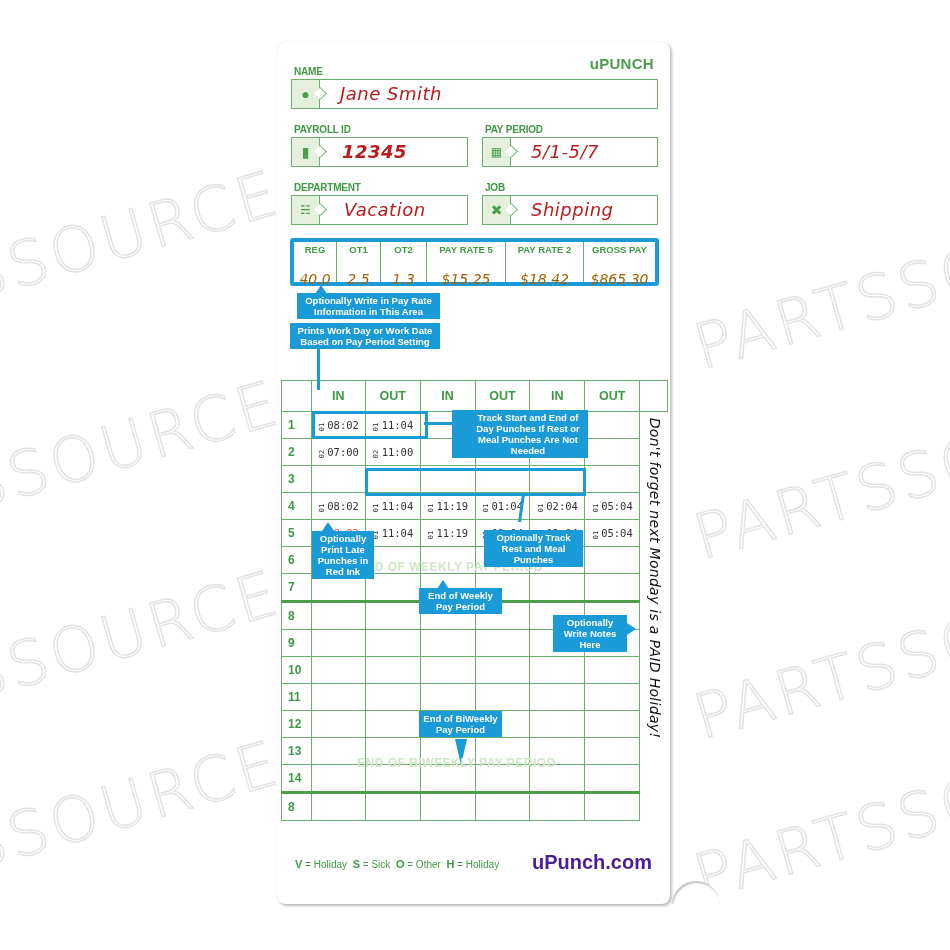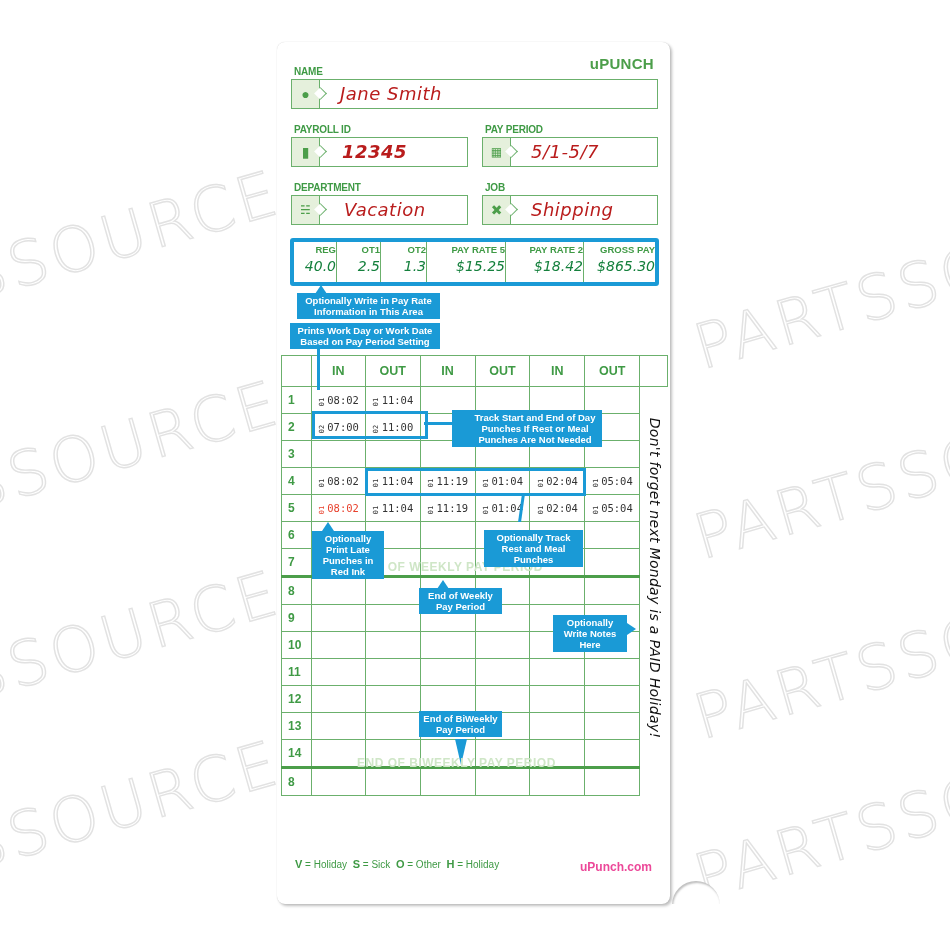--- a/index.html
+++ b/index.html
@@ -8,43 +8,43 @@
   .card { position:absolute; left:277px; top:42px; width:393px; height:862px; background:#fff; border-radius:8px; box-shadow:2px 2px 3px rgba(0,0,0,0.25), 0 0 1px rgba(0,0,0,0.2); z-index:1; }
   .notch { position:absolute; left:395px; bottom:-1px; width:48px; height:24px; background:#fff; border-radius:24px 24px 0 0; box-shadow:inset 1px 2px 2px rgba(0,0,0,0.25); }
   .notch-cover { position:absolute; left:395px; bottom:-6px; width:48px; height:6px; background:#fff; }
   .lbl { position:absolute; font-size:10px; font-weight:bold; color:#3f9a45; letter-spacing:-0.2px; }
   .brand { position:absolute; right:16px; top:13px; font-size:15px; font-weight:bold; color:#4c9e4a; letter-spacing:0.3px; }
   .field { position:absolute; height:30px; border:1.5px solid #6bb06c; background:#fff; box-sizing:border-box; }
   .field .ic { position:absolute; left:0; top:0; bottom:0; width:27px; background:#e5f0dc; border-right:1.5px solid #6bb06c; display:flex; align-items:center; justify-content:center; color:#4c9e4a; font-size:14px; }
   .field .ic::after { content:""; position:absolute; right:-6px; top:9px; width:8px; height:8px; background:#fff; border-right:1.5px solid #6bb06c; border-top:1.5px solid #6bb06c; transform:rotate(45deg); }
   .field .val { position:absolute; left:48px; top:3px; font-family:"DejaVu Sans", sans-serif; font-size:18px; font-style:italic; color:#b91c1c; letter-spacing:0.5px; }
   .pay { position:absolute; left:13px; top:196px; width:369px; height:48px; border:4px solid #1a9ad6; border-radius:3px; background:#fff; box-sizing:border-box; display:flex; }
-  .pay .c { border-right:1px solid #6bb06c; position:relative; text-align:right; }
+  .pay .c { border-right:1px solid #6bb06c; position:relative; text-align:center; }
   .pay .c:last-child { border-right:none; }
   .pay .h { font-size:9.5px; font-weight:bold; color:#3f9a45; margin-top:2px; }
-  .pay .v { font-family:"DejaVu Sans", sans-serif; font-size:14px; font-style:italic; color:#15803d; margin-top:3px; }
+  .pay .v { font-family:"DejaVu Sans", sans-serif; font-size:14px; font-style:italic; color:#a16207; margin-top:16px; }
   .co { position:absolute; background:#1a9ad6; color:#fff; font-size:9.5px; font-weight:bold; text-align:center; line-height:11px; padding:2px 4px; box-sizing:border-box; z-index:5; }
   .tri-up { position:absolute; width:0; height:0; border-left:6px solid transparent; border-right:6px solid transparent; border-bottom:9px solid #1a9ad6; }
   .tri-down { position:absolute; width:0; height:0; border-left:6px solid transparent; border-right:6px solid transparent; border-top:9px solid #1a9ad6; }
   .tri-right { position:absolute; width:0; height:0; border-top:6px solid transparent; border-bottom:6px solid transparent; border-left:9px solid #1a9ad6; }
   .grid { position:absolute; left:4px; top:313px; width:387px; }
-  table.tc { border-collapse:collapse; table-layout:fixed; }
+  table.tc { border-collapse:collapse; table-layout:fixed;margin-top:25px; }
   table.tc td { border:1.5px solid #6bb06c; height:26px; padding:0; text-align:center; font-size:12px; }
   table.tc td.num { font-weight:bold; color:#3f9a45; font-size:12px; text-align:left; padding-left:6px; }
   table.tc th { border:1.5px solid #6bb06c; height:28px; font-size:12.5px; font-weight:bold; color:#3f9a45; }
   .punch { font-family:"DejaVu Sans Mono", monospace; font-size:10.5px; color:#333; white-space:nowrap; }
   .punch .d { font-size:7px; display:inline-block; transform:rotate(-90deg); margin-right:1px; }
   .punch.red { color:#e8412d; }
   .sep { border-top:3px solid #4c9e4a !important; }
   .note-col { position:absolute; right:2px; top:313px; width:26px; height:446px; }
   .note-text { position:absolute; left:50%; top:50%; transform:translate(-50%,-50%) rotate(90deg); white-space:nowrap; font-family:"DejaVu Sans", sans-serif; font-style:italic; font-size:14px; color:#111; letter-spacing:0.3px; }
   .endlbl { position:absolute; font-size:12px; font-weight:bold; color:#cfe6c7; letter-spacing:0.5px; white-space:nowrap; z-index:2; }
   .legend { position:absolute; left:18px; bottom:34px; font-size:10px; color:#3f9a45; }
   .legend b { font-weight:bold; font-size:11px; }
-  .site { position:absolute; right:18px; bottom:30px; font-size:12px; font-weight:bold; color:#ec4899;text-align:center; }
+  .site { position:absolute; right:18px; bottom:30px; font-size:20px; font-weight:bold; color:#4c1d95;text-align:center; }
 </style>
 </head>
 <body>
 
 <div class="wm" style="left:-40px;top:190px;">SSOURCE®</div>
 <div class="wm" style="left:-40px;top:400px;">SSOURCE®</div>
 <div class="wm" style="left:-40px;top:590px;">SSOURCE®</div>
 <div class="wm" style="left:-40px;top:760px;">SSOURCE®</div>
 <div class="wm" style="left:690px;top:270px;">PARTSSO</div>
 <div class="wm" style="left:690px;top:460px;">PARTSSO</div>
@@ -280,28 +280,28 @@
 
   <div class="note-col">
     <div class="note-text">Don't forget next Monday is a PAID Holiday!</div>
   </div>
 
   <div class="endlbl" style="left:80px;top:518px;">END OF WEEKLY PAY PERIOD</div>
   <div class="endlbl" style="left:80px;top:714px;">END OF BIWEEKLY PAY PERIOD</div>
 
   <div style="position:absolute;left:35px;top:369px;width:110px;height:22px;border:3px solid #1a9ad6;z-index:4;"></div>
   <div style="position:absolute;left:147px;top:380px;width:28px;height:3px;background:#1a9ad6;z-index:5;"></div>
-  <div class="co" style="left:175px;top:368px;width:150px;padding-left:20px;">Track Start and End of Day Punches If Rest or Meal Punches Are Not Needed</div>
+  <div class="co" style="left:175px;top:368px;width:136px;padding-left:20px;">Track Start and End of Day Punches If Rest or Meal Punches Are Not Needed</div>
 
   <div style="position:absolute;left:88px;top:426px;width:215px;height:22px;border:3px solid #1a9ad6;z-index:4;"></div>
   <div style="position:absolute;left:243px;top:452px;width:3px;height:28px;background:#1a9ad6;transform:skewX(-8deg);z-index:5;"></div>
   <div class="co" style="left:207px;top:488px;width:99px;">Optionally Track Rest and Meal Punches</div>
 
   <div class="tri-up" style="left:45px;top:480px;"></div>
-  <div class="co" style="left:35px;top:489px;width:72px;">Optionally Print Late Punches in Red Ink</div>
+  <div class="co" style="left:35px;top:489px;width:62px;">Optionally Print Late Punches in Red Ink</div>
 
   <div class="tri-up" style="left:160px;top:538px;"></div>
   <div class="co" style="left:142px;top:546px;width:83px;">End of Weekly Pay Period</div>
 
   <div class="co" style="left:276px;top:573px;width:74px;">Optionally Write Notes Here</div>
   <div class="tri-right" style="left:350px;top:581px;"></div>
 
   <div class="co" style="left:142px;top:669px;width:83px;">End of BiWeekly Pay Period</div>
   <div class="tri-down" style="left:178px;top:697px;border-top-width:26px;"></div>
 

